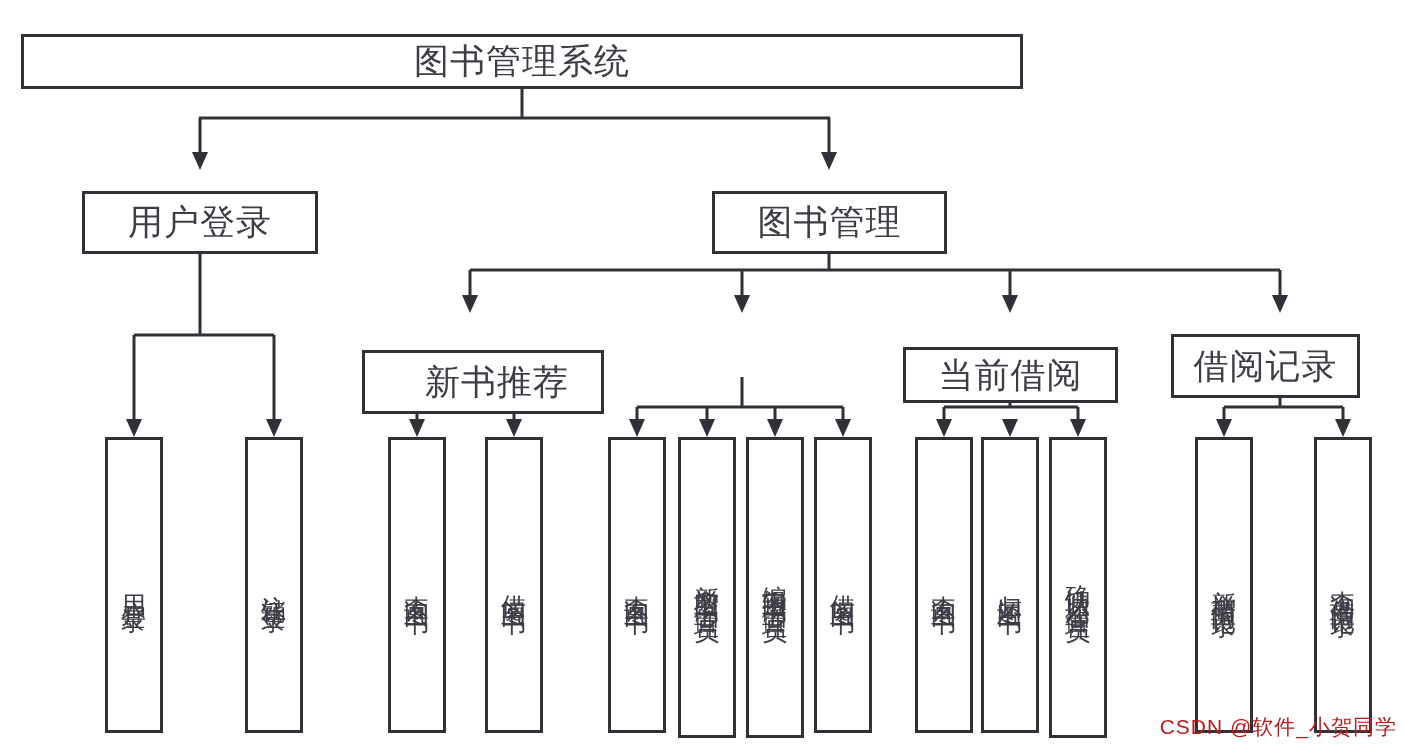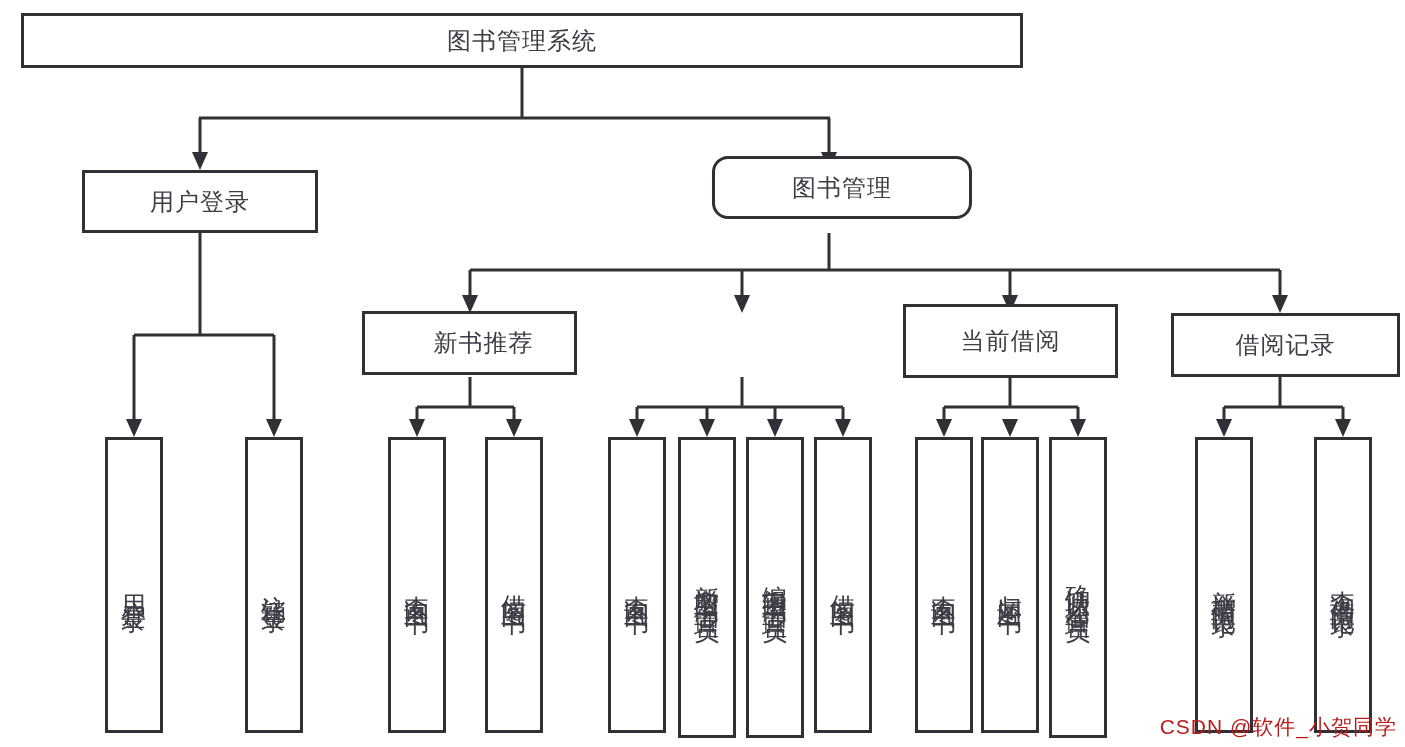--- a/index.html
+++ b/index.html
@@ -27,23 +27,24 @@
     position: absolute;
     box-sizing: border-box;
     background: #ffffff;
     border: 3px solid #303036;
     display: flex;
     align-items: center;
     justify-content: center;
     color: #3d3d46;
   }
   .box.h {
-    font-size: 24px;
+    font-size: 35px;
     letter-spacing: 1px;
     white-space: nowrap;
+    margin-top: 21px;
   }
   .box.v {
     font-size: 25px;
   }
   .box.v .vtext {
     writing-mode: vertical-rl;
     text-orientation: mixed;
     line-height: 1.2;
     letter-spacing: 5px;
     color: #3d3d46;
@@ -122,31 +123,31 @@
       M1335,419 L1351,419 L1343,437 Z"></path>
   </svg>
 
   <div class="box h" style="left:21px;top:13px;width:1002px;height:55px;">
     <span>图书管理系统</span>
   </div>
 
   <div class="box h" style="left:82px;top:170px;width:236px;height:63px;">
     <span>用户登录</span>
   </div>
-  <div class="box h" style="left:712px;top:156px;width:260px;height:63px;border-radius:16px;">
+  <div class="box h" style="left:712px;top:170px;width:235px;height:63px;">
     <span>图书管理</span>
   </div>
 
-  <div class="box h" style="left:362px;top:311px;width:215px;height:64px;padding-left:28px;">
+  <div class="box h" style="left:362px;top:329px;width:242px;height:64px;padding-left:28px;">
     <span>新书推荐</span>
   </div>
-  <div class="box h" style="left:903px;top:304px;width:215px;height:74px;">
+  <div class="box h" style="left:903px;top:326px;width:215px;height:56px;">
     <span>当前借阅</span>
   </div>
-  <div class="box h" style="left:1171px;top:313px;width:229px;height:64px;">
+  <div class="box h" style="left:1171px;top:313px;width:189px;height:64px;">
     <span>借阅记录</span>
   </div>
 
   <div class="box v" style="left:105px;top:437px;width:58px;height:296px;">
     <span class="vtext">用户登录</span>
   </div>
   <div class="box v" style="left:245px;top:437px;width:58px;height:296px;">
     <span class="vtext">注销登录</span>
   </div>
 

